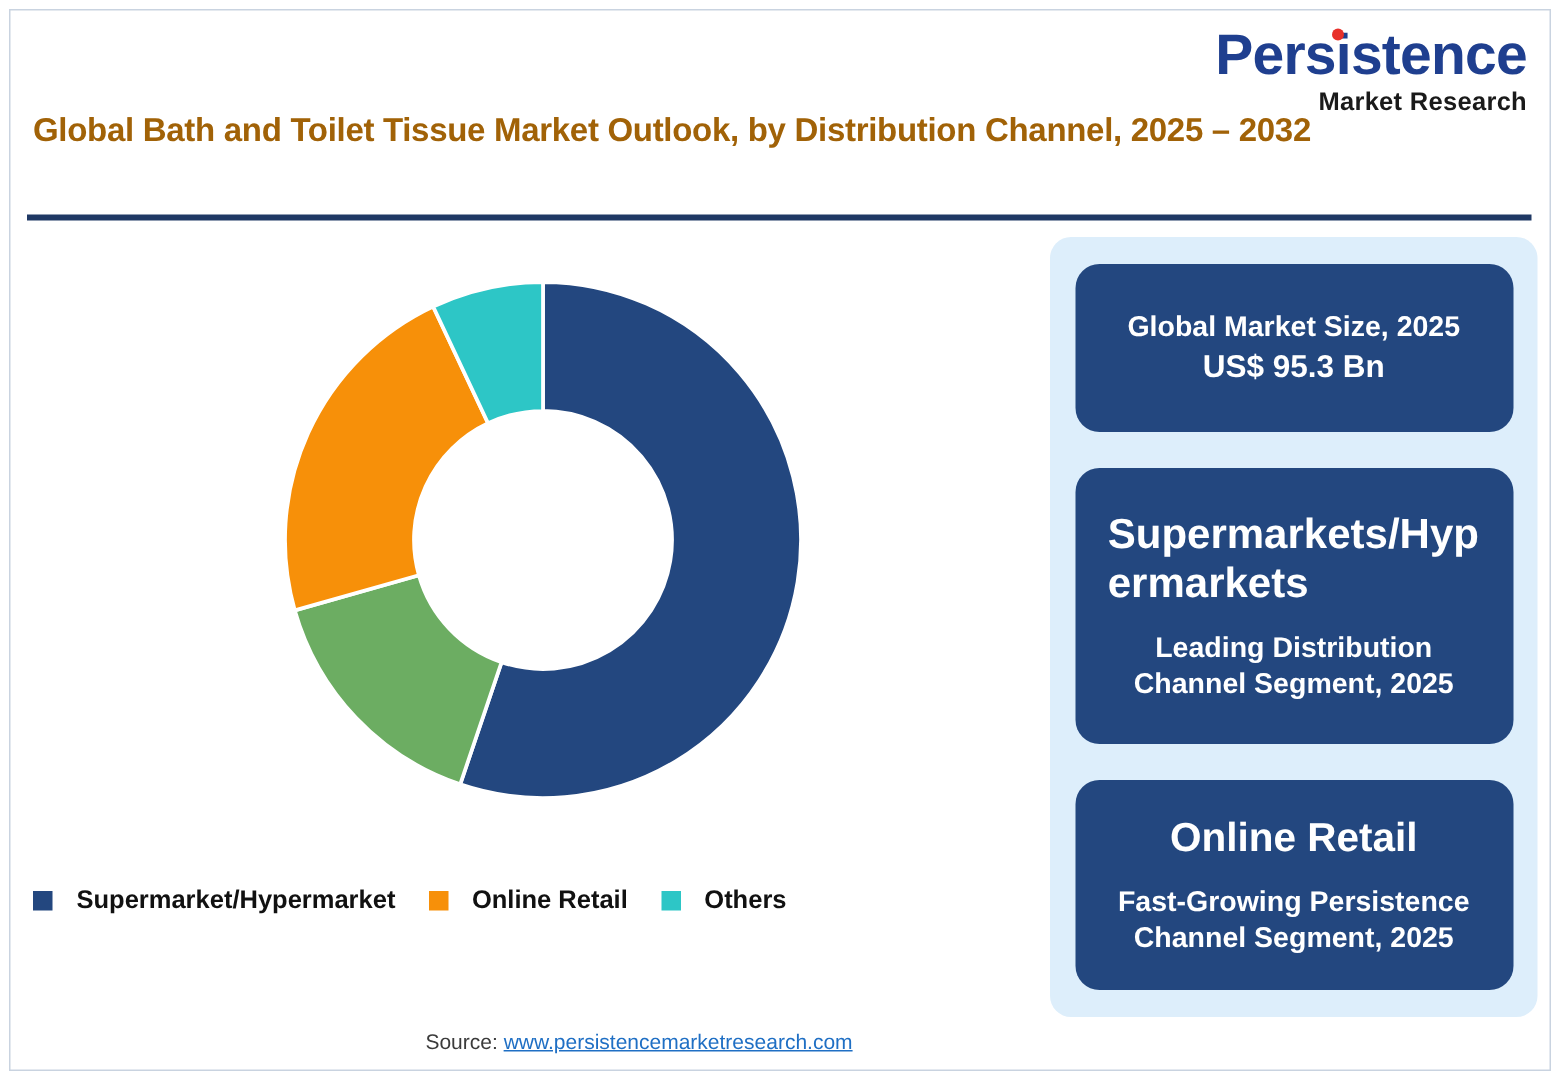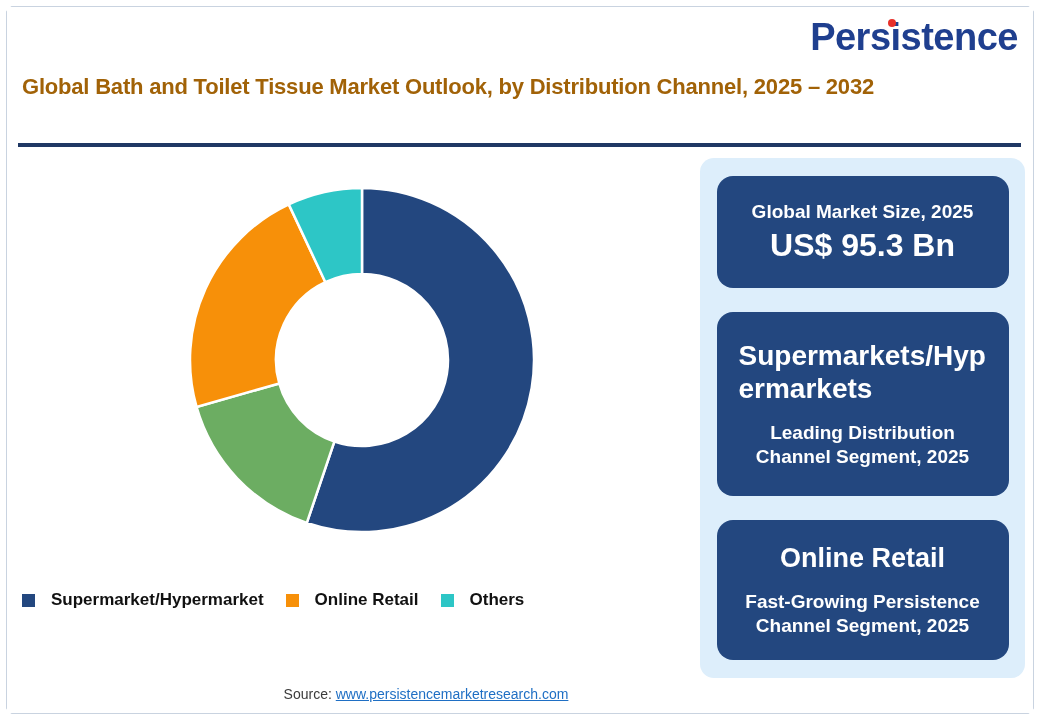--- a/index.html
+++ b/index.html
@@ -10,21 +10,20 @@
   body {
     font-family: "Liberation Sans", sans-serif;
   }
   .page {
     position: relative;
     width: 1040px;
     height: 720px;
     background: #ffffff;
     box-sizing: border-box;
     overflow: hidden;
-    border-radius: 29px;
   }
   .frame {
     position: absolute;
     left: 6px;
     top: 6px;
     width: 1028px;
     height: 708px;
     border: 1px solid #c9d3e0;
     box-sizing: border-box;
   }
@@ -166,21 +165,21 @@
   .card-1 { height: 112px; padding: 6px 12px; }
   .card-2 { height: 184px; padding: 10px 22px; }
   .card-3 { height: 140px; padding: 10px 16px; }
 
   .card-kicker {
     font-size: 19px;
     font-weight: bold;
     line-height: 1.25;
   }
   .card-value-lg {
-    font-size: 32px;
+    font-size: 21px;
     font-weight: bold;
     line-height: 1.2;
     margin-top: 2px;
   }
   .card-headline {
     font-size: 28px;
     font-weight: bold;
     line-height: 1.18;
     word-break: break-all;
   }
@@ -215,20 +214,21 @@
 <body>
 
 <div class="page">
   <div class="frame"></div>
 
   <div class="logo">
     <div class="logo-main">
       <span>Persistence</span>
       <span class="logo-dot"></span>
     </div>
+    <div class="logo-sub">Market Research</div>
   </div>
 
   <div class="title">Global Bath and Toilet Tissue Market Outlook, by Distribution Channel, 2025 – 2032</div>
   <div class="title-rule"></div>
 
   <div class="chart-area">
     <div class="donut-wrap">
       <svg width="350" height="350" viewBox="0 0 350 350">
         <g id="donut-slices">
             <path d="M 175 3 A 172 172 0 1 1 119.7976991131599 337.900908459096 L 147.39884955657993 256.450454229548 A 86 86 0 1 0 175 89 Z" fill="#23477f" stroke="#ffffff" stroke-width="2.5"></path>

